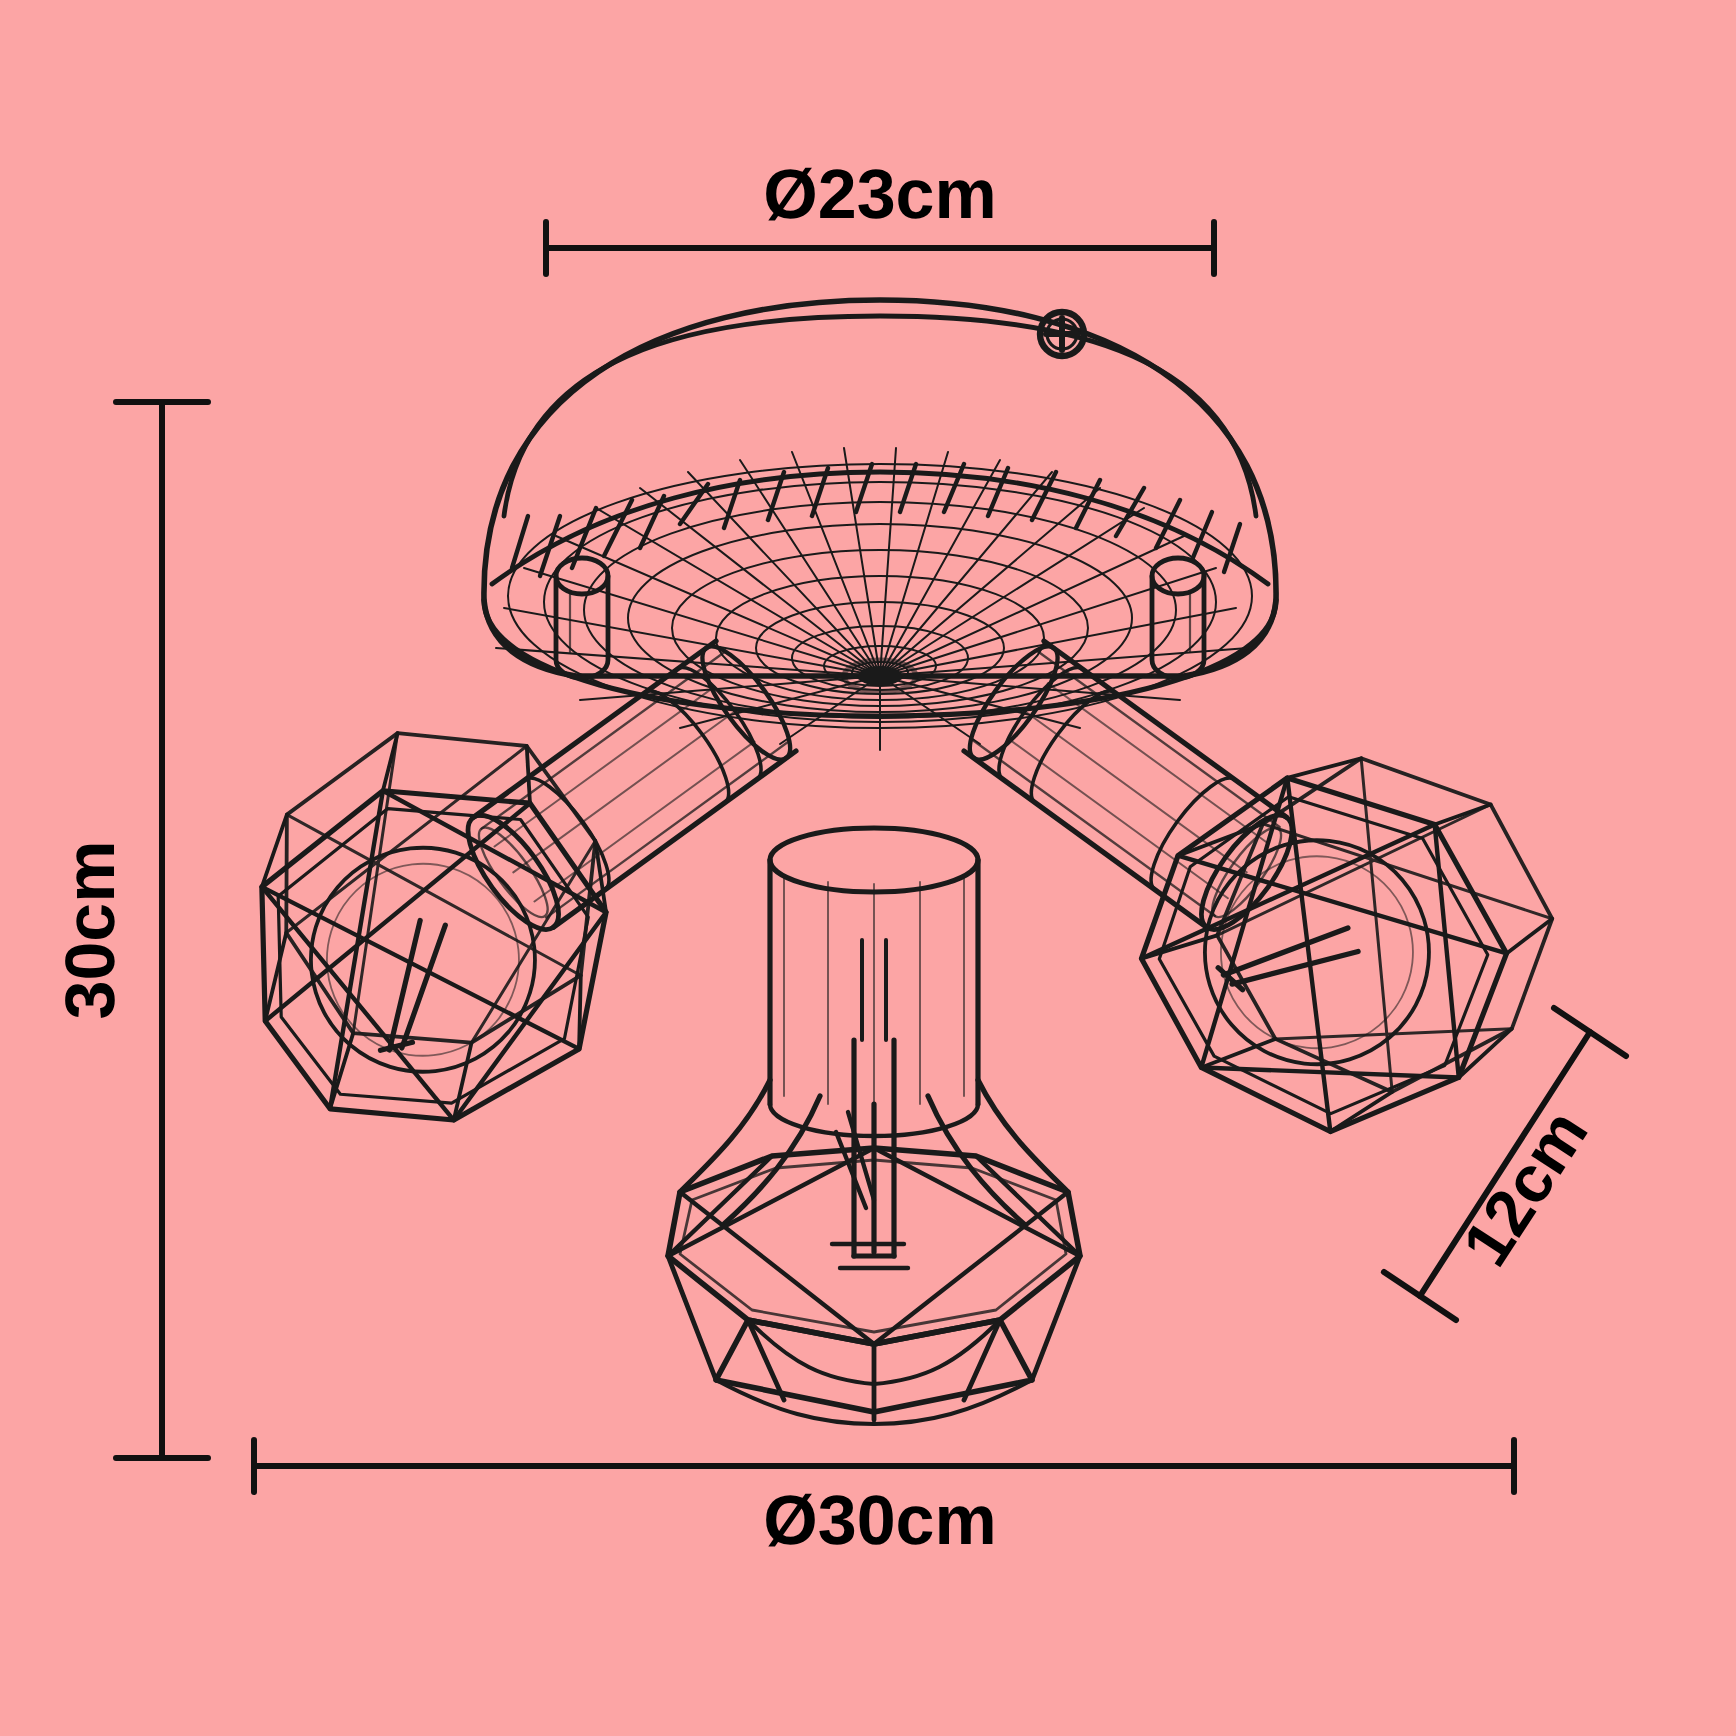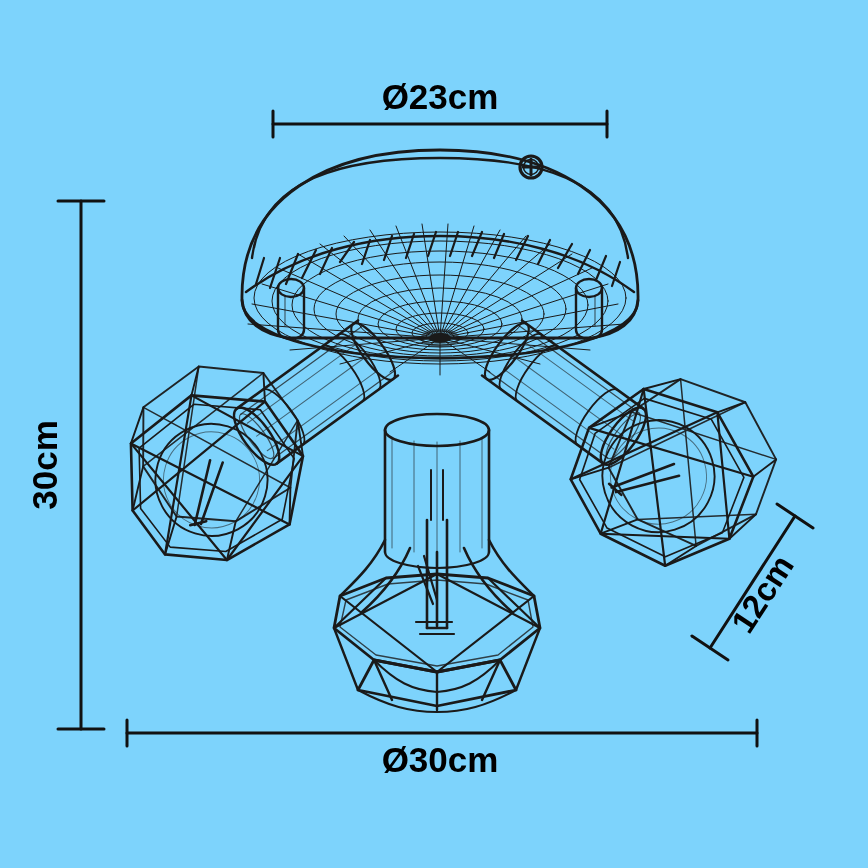--- a/index.html
+++ b/index.html
@@ -8,21 +8,21 @@
     padding: 0;
     background: #ffffff;
   }
   body {
     font-family: "Liberation Sans", sans-serif;
   }
   #drawing-root {
     position: relative;
     width: 868px;
     height: 868px;
-    background: #7dd3fc;
+    background: #fca5a5;
     overflow: hidden;
   }
   #drawing-root svg {
     display: block;
     position: absolute;
     top: 0;
     left: 0;
   }
   .dim-label {
     font-family: "Liberation Sans", sans-serif;

